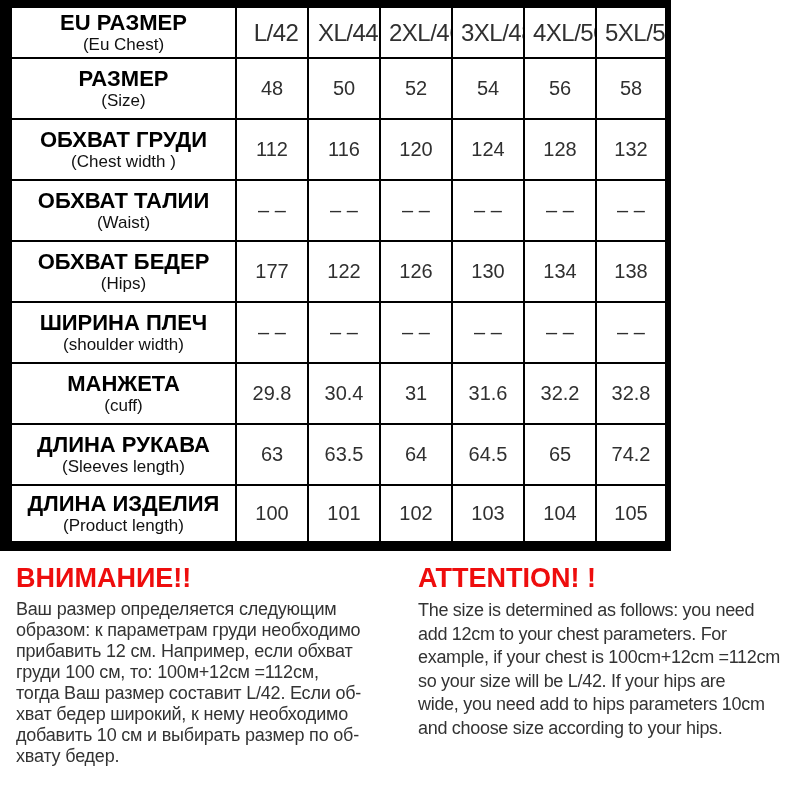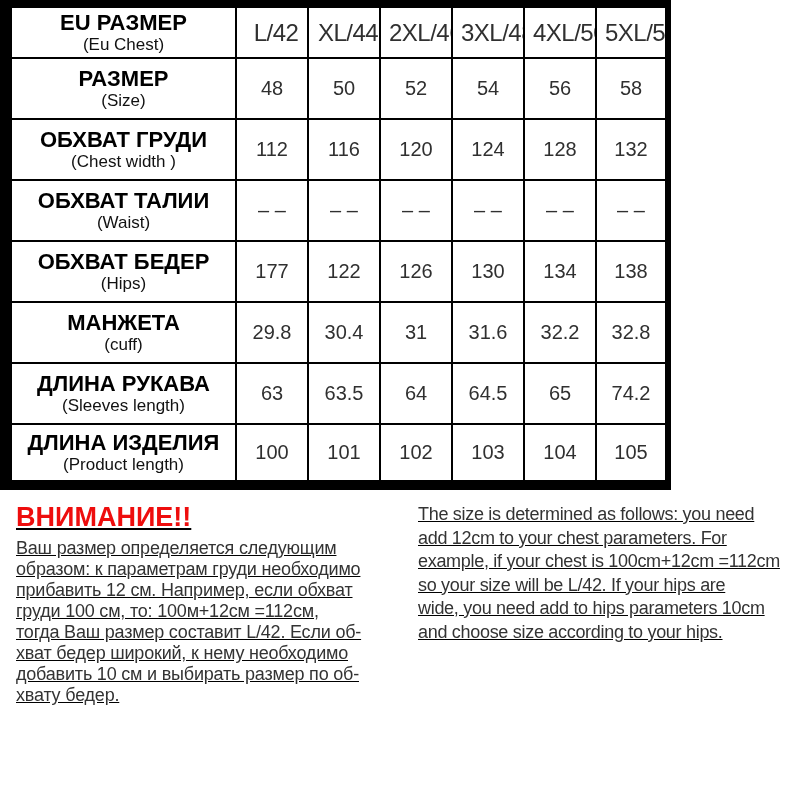--- a/index.html
+++ b/index.html
@@ -16,21 +16,21 @@
   col.label-col{width:230px;}
   th,td{border:2px solid #000;text-align:center;vertical-align:middle;padding:0;overflow:hidden;}
   tr{height:61px;}
   tr.first-row{height:54px;}
   td{font-size:20px;font-weight:400;color:#303030;}
   tr.first-row td{font-size:24px;letter-spacing:-0.5px;padding-left:8px;}
   th .lbl-ru{font-weight:bold;font-size:22px;line-height:1.12;color:#000;}
   th .lbl-en{font-weight:400;font-size:17px;line-height:1.12;color:#111;}
   
   .notes{display:flex;padding:13px 0 0 16px;}
-  .note{width:392px;text-decoration:underline;}
+  .note{width:392px;}
   .note.note-en{width:382px;margin-left:10px;}
   .note-heading{margin:0 0 7px 0;font-size:27px;font-weight:bold;line-height:1.05;}
   .note-body{margin:0;white-space:pre-line;color:#333;font-size:18px;}
   .note-ru .note-body{line-height:21px;letter-spacing:-0.2px;}
   .note-en .note-body{line-height:23.5px;letter-spacing:-0.3px;}
 </style>
 </head>
 <body>
 
 <table class="size-chart">
@@ -99,20 +99,32 @@
         </th>
         <td>177</td>
         <td>122</td>
         <td>126</td>
         <td>130</td>
         <td>134</td>
         <td>138</td>
       </tr>
       <tr>
         <th>
+          <div class="lbl-ru">ШИРИНА ПЛЕЧ</div>
+          <div class="lbl-en">(shoulder width)</div>
+        </th>
+        <td>– –</td>
+        <td>– –</td>
+        <td>– –</td>
+        <td>– –</td>
+        <td>– –</td>
+        <td>– –</td>
+      </tr>
+      <tr>
+        <th>
           <div class="lbl-ru">МАНЖЕТА</div>
           <div class="lbl-en">(cuff)</div>
         </th>
         <td>29.8</td>
         <td>30.4</td>
         <td>31</td>
         <td>31.6</td>
         <td>32.2</td>
         <td>32.8</td>
       </tr>
@@ -149,20 +161,21 @@
     <p class="note-body">Ваш размер определяется следующим
 образом: к параметрам груди необходимо
 прибавить 12 см. Например, если обхват
 груди  100 см, то: 100м+12см =112см,
 тогда Ваш размер составит L/42. Если об-
 хват бедер широкий, к нему необходимо
 добавить 10 см и выбирать размер по об-
 хвату бедер.</p>
   </div>
   <div class="note note-en">
+    <h2 class="note-heading" style="color: rgb(238, 13, 13);">ATTENTION! !</h2>
     <p class="note-body">The size is determined as follows: you need
 add 12cm to your chest parameters. For
 example, if your chest is 100cm+12cm =112cm
 so your size will be L/42. If your hips are
 wide, you need add to hips parameters 10cm
 and choose size according to your hips.</p>
   </div>
 </div>
 
 </body></html>

